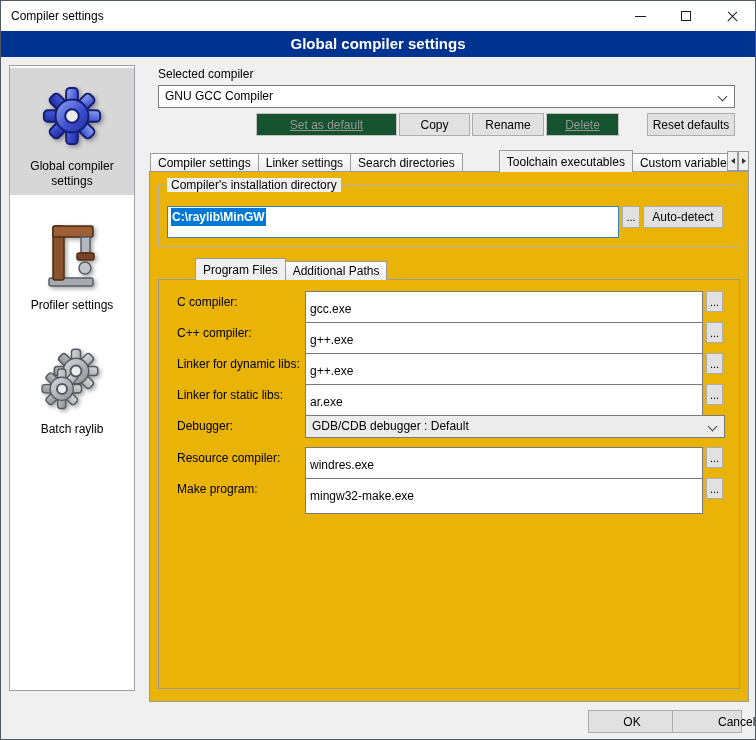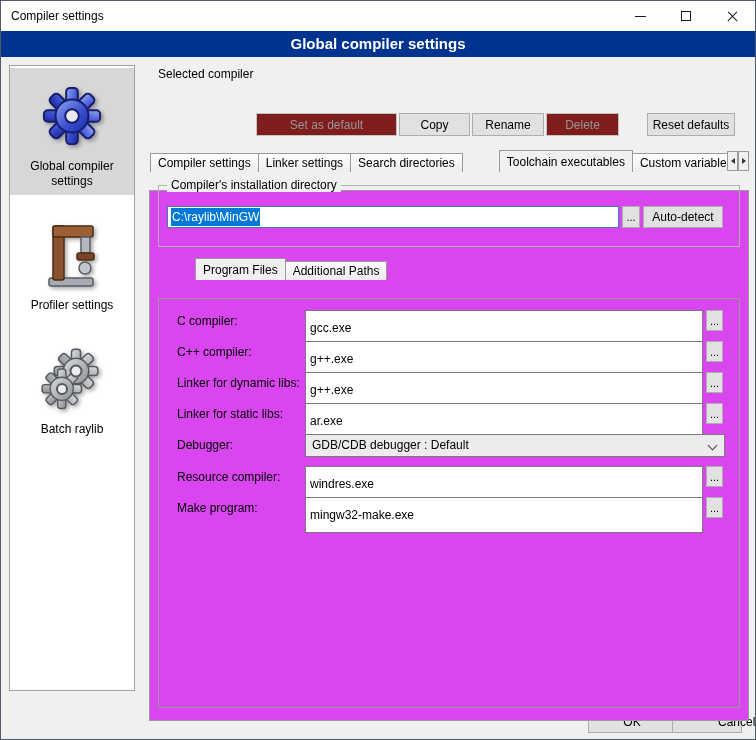--- a/index.html
+++ b/index.html
@@ -29,42 +29,42 @@
              border:1px solid #9aa0a6; padding-top:2px; }
   .side-item { width:100%; padding:8px 2px 6px 2px; text-align:center; font-size:12px; color:#000; margin-bottom:12px; }
   .side-item.selected { background:#d7d7d7; }
   .side-item .icon-wrap { height:80px; display:flex; align-items:center; justify-content:center; }
   .side-item .side-label { display:block; margin-top:3px; line-height:15px; }
   .icon-shadow { filter:drop-shadow(2px 2px 2px rgba(0,0,0,.35)); }
 
   
   .btn { position:absolute; height:23px; background:#e1e1e1; border:1px solid #adadad;
          font-family:"Liberation Sans",sans-serif; font-size:12px; color:#000; text-align:center; line-height:20px; padding:0; }
-  .btn.disabled { color:#979797; border-color:#c3c3c3; background:#7f1d1d; }
+  .btn.disabled { color:#979797; border-color:#c3c3c3; background:#14532d;text-decoration:underline; }
   .tinput { position:absolute; height:36px; border:1px solid #7a7a7a; background:#fff;
             font-family:"Liberation Sans",sans-serif; font-size:12px; padding:0 4px; }
   .combo { position:absolute; border:1px solid #7a7a7a; background:#fff; font-size:12px; line-height:21px; padding-left:6px; }
   .combo .chev { position:absolute; right:8px; top:7px; width:7px; height:7px;
                  border-right:1.6px solid #444; border-bottom:1.6px solid #444; transform:rotate(45deg); }
   .combo.gray { background:#ececec; }
 
   
   .lbl { position:absolute; font-size:12px; color:#000; }
 
   
   .tabs { position:absolute; display:flex; align-items:flex-end; overflow:hidden; }
   .tab { height:19px; background:linear-gradient(#ffffff,#ececec); border:1px solid #9a9a9a; border-bottom:none;
          padding:0 7px; font-size:12px; line-height:18px; margin-right:-1px; white-space:nowrap; position:relative; z-index:1; }
   .tab.active { height:22px; background:#f0f0f0; line-height:22px; z-index:3;margin-left:37px; }
   .tab-scroll { position:absolute; width:11px; height:20px; background:#f0f0f0; border:1px solid #9a9a9a;
                 display:flex; align-items:center; justify-content:center; padding:0; }
   .tri-l { width:0; height:0; border-top:3px solid transparent; border-bottom:3px solid transparent; border-right:4px solid #333; }
   .tri-r { width:0; height:0; border-top:3px solid transparent; border-bottom:3px solid transparent; border-left:4px solid #333; }
 
-  .panel { position:absolute; background:#d946ef; border:1px solid #9a9a9a; z-index:2;margin-top:19px; }
+  .panel { position:absolute; background:#eab308; border:1px solid #9a9a9a; z-index:2; }
 
   
   .group { position:absolute; border:1px solid #b2b2b2; }
   .group .legend { position:absolute; top:-8px; left:8px; background:#f0f0f0; padding:0 4px; font-size:12px; }
 
   .dirbox { position:absolute; background:#fff; border:1px solid #3c7fb1; font-size:12px; line-height:20px; padding-left:3px; overflow:hidden; }
   .dirbox .sel { background:#0078d7; color:#fff; padding:2px 1px; }
 
   .note { position:absolute; font-size:12px; color:#b22222; white-space:nowrap; overflow:hidden; }
 
@@ -158,20 +158,24 @@
           </g>
           <circle cx="36" cy="24" r="5.5" fill="#ededef" stroke="#55585e" stroke-width="2"></circle>
           <circle cx="22" cy="42" r="5" fill="#ededef" stroke="#55585e" stroke-width="2"></circle>
         </svg>
       </span>
       <span class="side-label">Batch raylib</span>
     </div>
   </div>
 
   <span class="lbl" style="left:157px; top:66px;">Selected compiler</span>
+  <div class="combo" style="left:157px; top:84px; width:577px; height:23px;">
+    <span>GNU GCC Compiler</span>
+    <span class="chev"></span>
+  </div>
 
   <button class="btn disabled" style="left:255px; top:112px; width:141px;">Set as default</button>
   <button class="btn" style="left:398px; top:112px; width:71px;">Copy</button>
   <button class="btn" style="left:471px; top:112px; width:72px;">Rename</button>
   <button class="btn disabled" style="left:545px; top:112px; width:73px;">Delete</button>
   <button class="btn" style="left:646px; top:112px; width:88px;">Reset defaults</button>
 
   <div class="tabs" style="left:149px; top:149px; width:577px; height:22px;">
     <div class="tab">Compiler settings</div>
     <div class="tab">Linker settings</div>
@@ -185,21 +189,21 @@
     </button>
   <button class="tab-scroll" style="left:737px; top:150px;">
       <span class="tri-r"></span>
     </button>
 
   <div class="panel" style="left:148px; top:170px; width:600px; height:531px;"></div>
 
   <div class="group" style="left:157px; top:184px; width:582px; height:62px; z-index:3;">
     <span class="legend">Compiler's installation directory</span>
   </div>
-  <div class="dirbox" style="left:166px; top:205px; width:452px; height:22px; z-index:4;">
+  <div class="dirbox" style="left:166px; top:205px; width:452px; height:32px; z-index:4;font-weight:bold;">
     <span class="sel">C:\raylib\MinGW</span>
   </div>
   <button class="browse" style="left:621px; top:205px; z-index:4;">...</button>
   <button class="btn" style="left:642px; top:205px; width:80px; height:22px; z-index:4;">Auto-detect</button>
 
   <div class="tabs" style="left:157px; top:257px; width:582px; height:22px; z-index:4;">
     <div class="tab active">Program Files</div>
     <div class="tab">Additional Paths</div>
   </div>
   <div class="panel" style="left:157px; top:278px; width:582px; height:410px; z-index:3;">

